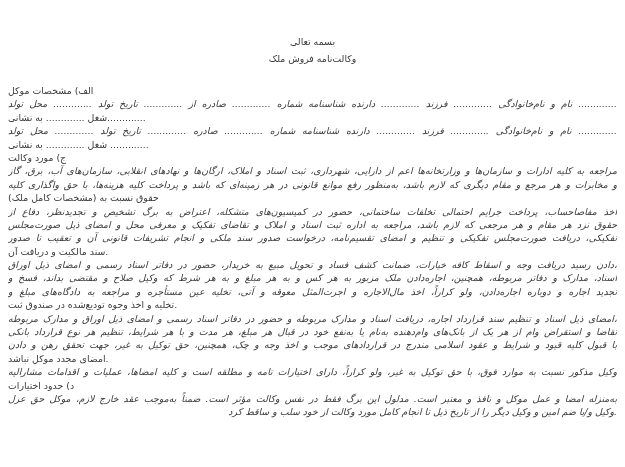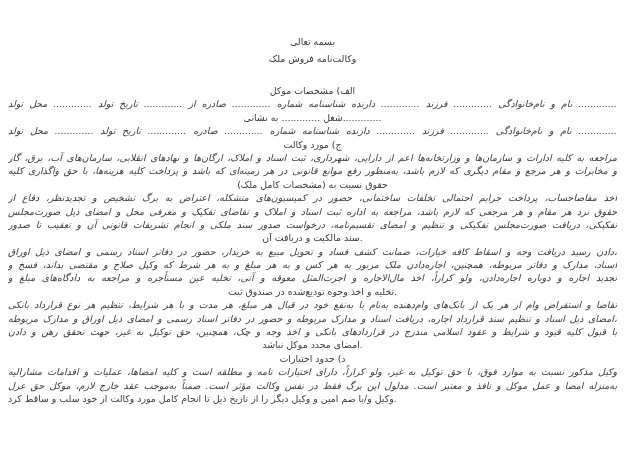--- a/index.html
+++ b/index.html
@@ -32,68 +32,70 @@
     height: 13.4px;
     white-space: nowrap;
     overflow: hidden;
   }
   .ln.full {
     text-align: justify;
     text-align-last: justify;
     font-style: italic;
   }
   .ln.end {
-    text-align: center;
+    text-align: left;
   }
   .ln.center {
-    text-align: left;
+    text-align: right;
+    font-style: italic;
   }
   .heading {
-    text-align: center;
+    text-align: left;
   }
 </style>
 </head>
 <body>
 
 <div class="doc">
 
   <div class="doc-header">
     <div>بسمه تعالی</div>
     <div>وکالت‌نامه فروش ملک</div>
   </div>
 
   <div>
     <div class="ln heading">الف) مشخصات موکل</div>
     <div class="ln full">............. نام و نام‌خانوادگی ............. فرزند ............. دارنده شناسنامه شماره ............. صادره از ............. تاریخ تولد ............. محل تولد</div>
     <div class="ln end">.............شغل ............. به نشانی</div>
   </div>
 
   <div>
     <div class="ln full">............. نام و نام‌خانوادگی ............. فرزند ............. دارنده شناسنامه شماره ............. صادره ............. تاریخ تولد ............. محل تولد</div>
+    <div class="ln end">............. شغل ............. به نشانی</div>
   </div>
 
   <div>
     <div class="ln heading">ج) مورد وکالت</div>
     <div class="ln full">مراجعه به کلیه ادارات و سازمان‌ها و وزارتخانه‌ها اعم از دارایی، شهرداری، ثبت اسناد و املاک، ارگان‌ها و نهادهای انقلابی، سازمان‌های آب، برق، گاز</div>
     <div class="ln full">و مخابرات و هر مرجع و مقام دیگری که لازم باشد، به‌منظور رفع موانع قانونی در هر زمینه‌ای که باشد و پرداخت کلیه هزینه‌ها، با حق واگذاری کلیه</div>
     <div class="ln end">حقوق نسبت به (مشخصات کامل ملک)</div>
     <div class="ln full">اخذ مفاصاحساب، پرداخت جرایم احتمالی تخلفات ساختمانی، حضور در کمیسیون‌های متشکله، اعتراض به برگ تشخیص و تجدیدنظر، دفاع از</div>
     <div class="ln full">حقوق نزد هر مقام و هر مرجعی که لازم باشد، مراجعه به اداره ثبت اسناد و املاک و تقاضای تفکیک و معرفی محل و امضای ذیل صورت‌مجلس</div>
     <div class="ln full">تفکیکی، دریافت صورت‌مجلس تفکیکی و تنظیم و امضای تقسیم‌نامه، درخواست صدور سند ملکی و انجام تشریفات قانونی آن و تعقیب تا صدور</div>
     <div class="ln end">.سند مالکیت و دریافت آن</div>
     <div class="ln full">،دادن رسید دریافت وجه و اسقاط کافه خیارات، ضمانت کشف فساد و تحویل مبیع به خریدار، حضور در دفاتر اسناد رسمی و امضای ذیل اوراق</div>
     <div class="ln full">اسناد، مدارک و دفاتر مربوطه، همچنین، اجاره‌دادن ملک مزبور به هر کس و به هر مبلغ و به هر شرط که وکیل صلاح و مقتضی بداند، فسخ و</div>
     <div class="ln full">تجدید اجاره و دوباره اجاره‌دادن، ولو کراراً، اخذ مال‌الاجاره و اجرت‌المثل معوقه و آتی، تخلیه عین مستأجره و مراجعه به دادگاه‌های مبلغ و</div>
     <div class="ln end">.تخلیه و اخذ وجوه تودیع‌شده در صندوق ثبت</div>
+    <div class="ln full">،امضای ذیل اسناد و تنظیم سند قرارداد اجاره، دریافت اسناد و مدارک مربوطه و حضور در دفاتر اسناد رسمی و امضای ذیل اوراق و مدارک مربوطه</div>
     <div class="ln full">تقاضا و استقراض وام از هر یک از بانک‌های وام‌دهنده به‌نام یا به‌نفع خود در قبال هر مبلغ، هر مدت و با هر شرایط، تنظیم هر نوع قرارداد بانکی</div>
-    <div class="ln full">،امضای ذیل اسناد و تنظیم سند قرارداد اجاره، دریافت اسناد و مدارک مربوطه و حضور در دفاتر اسناد رسمی و امضای ذیل اوراق و مدارک مربوطه</div>
-    <div class="ln full">با قبول کلیه قیود و شرایط و عقود اسلامی مندرج در قراردادهای بانکی و اخذ وجه و چک، همچنین، حق توکیل به غیر، جهت تحقق رهن و دادن</div>
+    <div class="ln full">با قبول کلیه قیود و شرایط و عقود اسلامی مندرج در قراردادهای موجب و اخذ وجه و چک، همچنین، حق توکیل به غیر، جهت تحقق رهن و دادن</div>
     <div class="ln end">.امضای مجدد موکل نباشد</div>
   </div>
 
   <div>
+    <div class="ln full">وکیل مذکور نسبت به موارد فوق، با حق توکیل به غیر، ولو کراراً، دارای اختیارات تامه و مطلقه است و کلیه امضاها، عملیات و اقدامات مشارالیه</div>
     <div class="ln heading">د) حدود اختیارات</div>
-    <div class="ln full">وکیل مذکور نسبت به موارد فوق، با حق توکیل به غیر، ولو کراراً، دارای اختیارات تامه و مطلقه است و کلیه امضاها، عملیات و اقدامات مشارالیه</div>
     <div class="ln full">به‌منزله امضا و عمل موکل و نافذ و معتبر است. مدلول این برگ فقط در نفس وکالت مؤثر است. ضمناً به‌موجب عقد خارج لازم، موکل حق عزل</div>
     <div class="ln center">.وکیل و/یا ضم امین و وکیل دیگر را از تاریخ ذیل تا انجام کامل مورد وکالت از خود سلب و ساقط کرد</div>
   </div>
 
 </div>
 
 </body></html>

